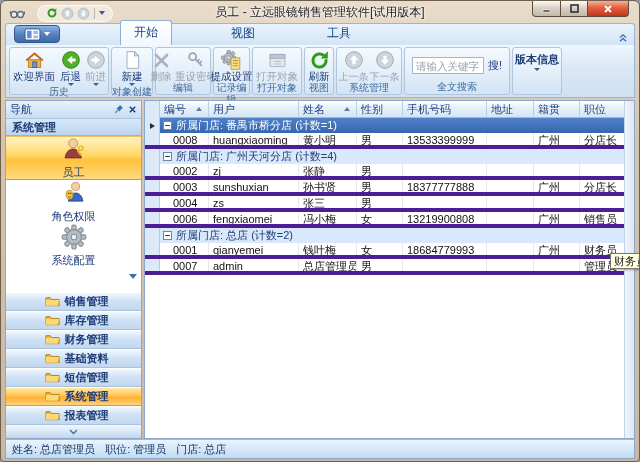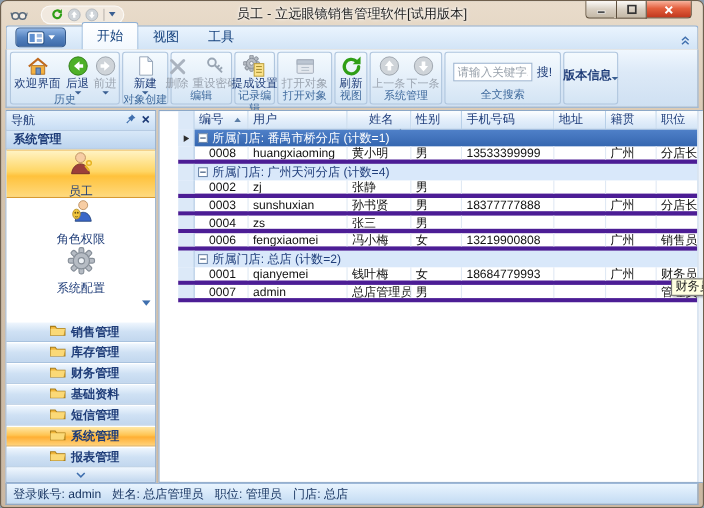--- a/index.html
+++ b/index.html
@@ -21,41 +21,41 @@
   .wbtn { height:16px; border:1px solid #5c4e3c; border-top:none; display:flex; align-items:center; justify-content:center; }
   .wbtn.min { width:29px; border-radius:0 0 0 4px; background:linear-gradient(180deg,#fdfbf8,#d8cfc2 50%,#c4b8a6); }
   .wbtn.max { width:27px; border-left:none; background:linear-gradient(180deg,#fdfbf8,#d8cfc2 50%,#c4b8a6); }
   .wbtn.cls { width:41px; border-left:none; border-radius:0 0 4px 0; background:linear-gradient(180deg,#f8b09a,#e35f3d 45%,#c0371d); }
   
   .tabrow { height:22px; background:linear-gradient(180deg,#eaf4fe,#d2e4f6); border:1px solid #98b6d8; border-bottom:none;
             border-radius:3px 3px 0 0; display:flex; align-items:flex-end; padding:0 6px; position:relative; }
   .appbtn { height:18px; width:46px; margin:0 14px 2px 2px; border-radius:4px; border:1px solid #33598c;
             background:linear-gradient(180deg,#8fb4e4,#5583c0 50%,#3e6aa8); display:flex; align-items:center; justify-content:center; gap:3px; }
   .appbtn .caret-d { border-top-color:#fff; }
-  .tab { padding:3px 13px 3px 13px; font-size:12px; color:#15427e; }
+  .tab { padding:3px 13px 3px 13px; font-size:12px; color:#15427e;margin-left:46px; }
   .tab.active { background:linear-gradient(180deg,#ffffff,#f2f8fe); border:1px solid #8fb0d5; border-bottom:none;
                 border-radius:3px 3px 0 0; padding-bottom:4px; }
   .collapse-ic { position:absolute; right:6px; top:5px; }
   
   .ribbon { height:53px; background:linear-gradient(180deg,#f0f7fe,#dcE9f7 40%,#cfe0f2); border:1px solid #98b6d8; border-top:none;
             display:flex; gap:2px; padding:2px 3px; }
   .rgroup { display:flex; flex-direction:column; border:1px solid #b0c6de; border-radius:3px;
             background:linear-gradient(180deg,#f4fafe,#e3eef9 55%,#d3e4f4); flex:none; }
   .gbody { flex:1; display:flex; align-items:flex-start; justify-content:center; padding:1px 1px 0 1px; }
   .glab { height:13px; line-height:12px; font-size:10px; color:#3f6a9d; text-align:center; }
   .rbtn { display:flex; flex-direction:column; align-items:center; flex:none; }
   .ric { width:22px; height:22px; display:flex; align-items:center; justify-content:center; }
   .rlbl { font-size:10.5px; line-height:11px; color:#1e3c78; white-space:nowrap; }
   .rbtn .caret-b { width:0; height:0; border-left:3px solid transparent; border-right:3px solid transparent; border-top:3px solid #3a5f92; margin-top:1px; }
   .rbtn.dis .rlbl { color:#9ba4b0; }
   .searchrow { display:flex; align-items:center; margin-top:8px; }
   .searchrow input { width:72px; height:17px; border:1px solid #9fb6d2; font-size:10.5px; padding:0 3px; color:#333; background:#fff; }
   .searchrow input::placeholder { color:#9aa3ad; }
   .go { font-size:11px; color:#1e3c78; margin-left:4px; white-space:nowrap; }
-  .vbtn { margin-top:15px; display:flex; flex-direction:row; align-items:center; }
+  .vbtn { margin-top:5px; display:flex; flex-direction:column; align-items:center; }
   .vbtn .rlbl { font-size:11px; font-weight:bold; }
   
   .main { height:341px; display:flex; padding-top:2px; background:transparent; }
   
   .sidebar { width:137px; flex:none; display:flex; flex-direction:column; border:1px solid #8ca8c8; background:#fff; }
   .nav-title { height:18px; flex:none; background:linear-gradient(180deg,#e8f3fd,#c8ddf4); border-bottom:1px solid #aac3de;
                display:flex; align-items:center; padding:0 4px; font-size:11px; color:#1e3c78; gap:4px; }
   .nav-title .sp { flex:1; }
   .section-head { height:17px; flex:none; background:linear-gradient(180deg,#d8e8f8,#bcd4ee); border-bottom:1px solid #96b4d6;
                   font-size:11px; font-weight:bold; color:#1e3c78; padding-left:6px; line-height:16px; }
@@ -65,27 +65,27 @@
   .bigitem.sel { background:linear-gradient(180deg,#fff3c4,#ffd664 45%,#ffc23c 55%,#ffda7e);
                  border-top:1px solid #f0c060; border-bottom:1px solid #d89a30; }
   .pane-more { position:absolute; right:4px; bottom:8px; }
   .navlist { flex:none; }
   .navbtn { height:19px; display:flex; align-items:center; gap:5px; padding-left:6px; font-size:11px; font-weight:bold; color:#1e3c78;
             background:linear-gradient(180deg,#f0f7fe,#cfe1f4 50%,#c2d7ee); border-top:1px solid #fff; border-bottom:1px solid #a8c2de;justify-content:center; }
   .navbtn.sel { background:linear-gradient(180deg,#ffe9a8,#ffc451 45%,#ffaf34 55%,#ffd27a); border-bottom:1px solid #d89a30; }
   .chevbar { height:13px; background:linear-gradient(180deg,#f0f7fe,#c2d7ee); display:flex; align-items:center; justify-content:center; }
   
   .gridwrap { flex:1; margin-left:2px; border:1px solid #8ca8c8; background:#fff; display:flex; }
-  .gridcols { flex:1; display:flex; flex-direction:column; overflow:hidden;padding-left:17px; }
+  .gridcols { flex:1; display:flex; flex-direction:column; overflow:hidden; }
   .ghead { height:17px; flex:none; display:flex; }
   .hcell { background:linear-gradient(180deg,#fdfeff,#e6f0fb 45%,#d4e5f6); border-right:1px solid #b7cfe8; border-bottom:1px solid #9db8d9;
            font-size:11px; color:#1f3d7a; padding-left:4px; line-height:16px; display:flex; align-items:center; }
   .sort { width:0; height:0; border-left:3px solid transparent; border-right:3px solid transparent; border-bottom:4px solid #5b7da6; margin-left:auto; margin-right:6px; }
   .ind { width:15px; flex:none; background:#dce9f8; border-right:1px solid #b5cce4; display:flex; align-items:center; justify-content:center; }
-  .c0{width:49px;} .c1{width:90px;} .c2{width:58px;flex-direction:column;} .c3{width:46px;} .c4{width:84px;} .c5{width:47px;} .c6{width:46px;} .c7{flex:1;}
+  .c0{width:49px;} .c1{width:90px;} .c2{width:58px;} .c3{width:46px;} .c4{width:84px;} .c5{width:47px;} .c6{width:46px;} .c7{flex:1;}
   .hcell.c0,.hcell.c2 { }
   .grow { height:15px; flex:none; display:flex; align-items:center; background:#d9e8fa; color:#1f3d7a; font-size:11px; }
   .grow .glabel { margin-left:4px; white-space:nowrap; }
   .grow.sel { color:#fff; }
   .grow.sel .gband { background:linear-gradient(180deg,#4f80c8,#3567b0); }
   .gband { flex:1; height:100%; display:flex; align-items:center; }
   .expander { width:9px; height:9px; background:#fff; border:1px solid #6c87ab; position:relative; flex:none; margin-left:3px; }
   .expander::after { content:""; position:absolute; left:1px; right:1px; top:3px; height:1px; background:#2c4a72; }
   .selarrow { width:0; height:0; border-top:3.5px solid transparent; border-bottom:3.5px solid transparent; border-left:5px solid #2d2d2d; }
   .drow { height:16px; flex:none; display:flex; font-size:11px; color:#111; border-bottom:4px solid #4c1d95; }
@@ -595,21 +595,20 @@
           <span class="dcell c7" style="border-right:none">管理员</span>
         </div>
 
         <div class="gridrest"></div>
       </div>
       <div class="vscroll"></div>
     </div>
   </div>
 
   <div class="statusbar">
-    <span>登录账号: admin</span>
     <span>姓名: 总店管理员</span>
     <span>职位: 管理员</span>
     <span>门店: 总店</span>
   </div>
 
   <div class="tooltip">财务员</div>
 
 </div>
 
 </body></html>

